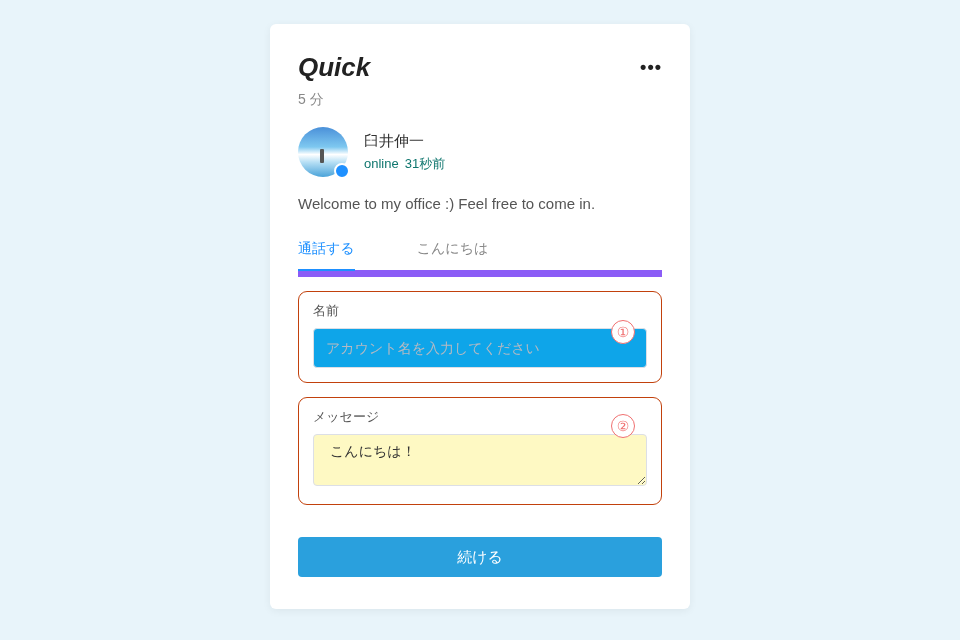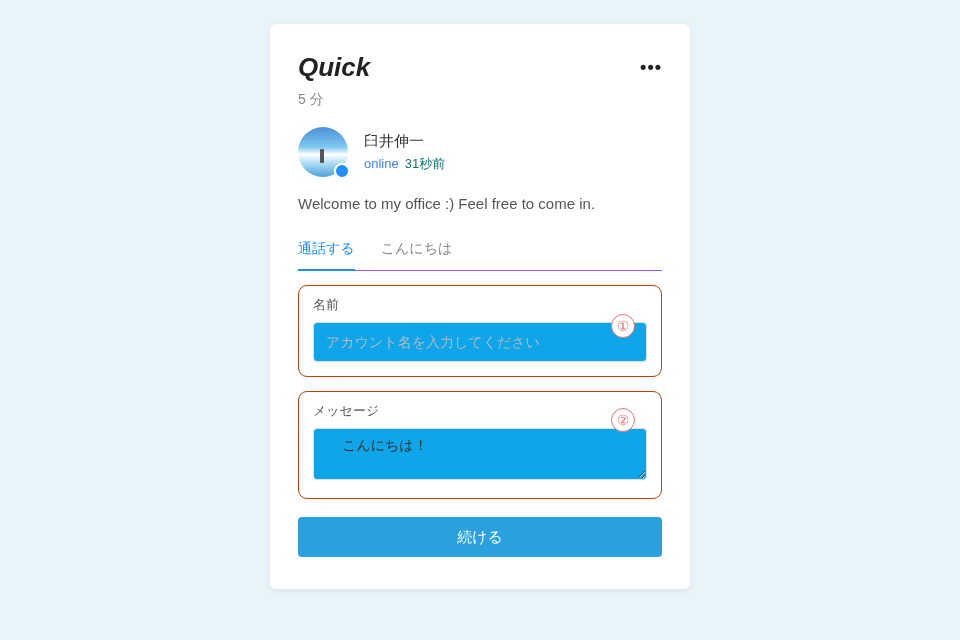--- a/index.html
+++ b/index.html
@@ -85,35 +85,36 @@
   }
   .user-name {
     font-size: 15px;
     color: #333;
   }
   .user-meta {
     font-size: 13px;
     margin-top: 4px;
   }
   .online {
-    color: #3b82f6;
+    color: #0f766e;
     margin-right: 6px;
   }
   .time-ago {
     color: #0f766e;
   }
   .welcome {
     font-size: 15px;
     color: #555;
     margin-top: 18px;
   }
   .tabs {
     display: flex;
     margin-top: 18px;
-    border-bottom: 1px solid #8b5cf6;
+    border-bottom: 7px solid #8b5cf6;
+    gap: 36px;
   }
   .tab {
     padding: 10px 0 12px 0;
     margin-right: 26px;
     font-size: 14px;
     color: #888;
     cursor: pointer;
     position: relative;
   }
   .tab.active {
@@ -148,27 +149,27 @@
     color: #333;
     outline: none;
     background: #0ea5e9;
   }
   .text-input::placeholder { color: #b5b9c2; }
   .textarea-input {
     width: 100%;
     height: 52px;
     border: 1px solid #dcdfe6;
     border-radius: 4px;
-    padding: 8px 28px;
+    padding: 8px 16px;
     font-size: 14px;
     color: #333;
     outline: none;
     resize: both;
     font-family: inherit;
-    background: #0ea5e9;
+    background: #fef9c3;
   }
   .callout-badge {
     position: absolute;
     right: 26px;
     top: 50%;
     width: 24px;
     height: 24px;
     border: 1.5px solid #f07070;
     border-radius: 50%;
     color: #f07070;
@@ -177,21 +178,21 @@
     align-items: center;
     justify-content: center;
     background: #fff;
     pointer-events: none;
   }
   .field-group.msg .callout-badge { top: 16px; }
   .field-group.name .callout-badge { top: 28px; }
   .primary-btn {
     width: 100%;
     height: 40px;
-    margin-top: 18px;
+    margin-top: 32px;
     background: #2aa0dd;
     color: #fff;
     border: none;
     border-radius: 4px;
     font-size: 15px;
     cursor: pointer;
     text-align: center;
   }
 </style>
 </head>

